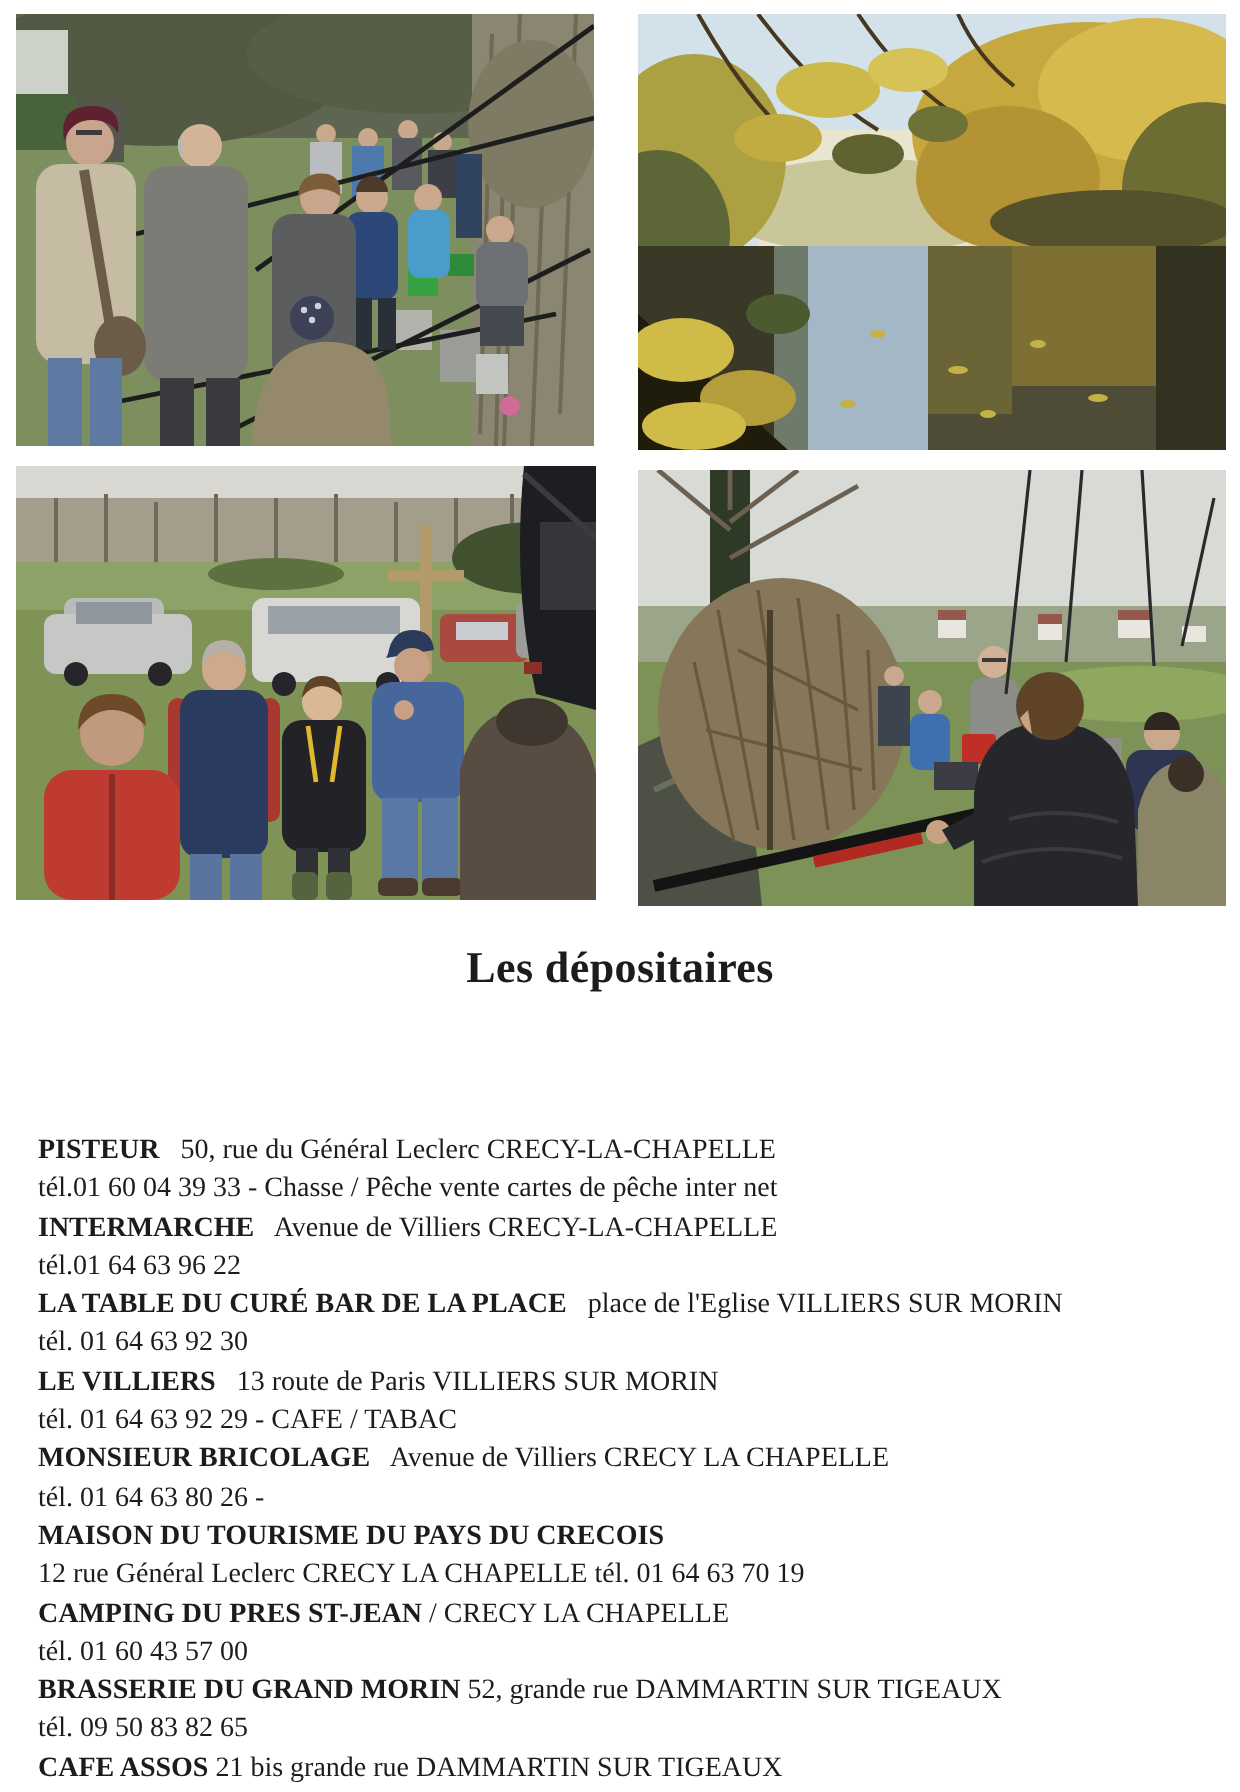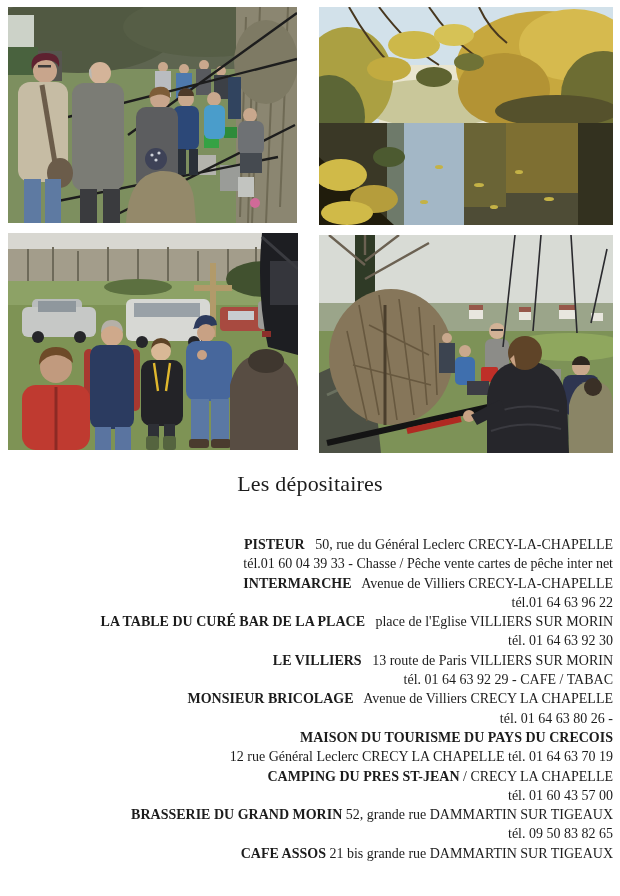--- a/index.html
+++ b/index.html
@@ -9,25 +9,25 @@
     overflow:hidden;
   }
   figure.photo{position:absolute;margin:0;padding:0;overflow:hidden;}
   figure.photo svg{width:100%;height:100%;display:block;}
   #p1{left:8px;top:7px;width:289px;height:216px;}
   #p2{left:319px;top:7px;width:294px;height:218px;}
   #p3{left:8px;top:233px;width:290px;height:217px;}
   #p4{left:319px;top:235px;width:294px;height:218px;}
   h1.title{
     position:absolute;top:471px;left:0;width:100%;margin:0;
-    text-align:center;font-size:22px;font-weight:normal;letter-spacing:0.2px;
+    text-align:center;font-size:22px;font-weight:bold;letter-spacing:0.2px;
   }
   .dealers{
-    position:absolute;left:19px;top:535px;width:594px;
-    font-size:14px;line-height:19.3px;white-space:pre-wrap;text-align:right;
+    position:absolute;left:19px;top:566px;width:594px;
+    font-size:14px;line-height:19.3px;white-space:pre-wrap;
   }
   .entry{margin:0;}
   .dname{font-weight:bold;}
 </style>
 </head>
 <body>
 
 <figure class="photo" id="p1" aria-label="Spectators and children fishing with long poles along a grassy riverbank">
   <svg viewBox="0 0 289 216" preserveAspectRatio="none">
     <rect width="289" height="216" fill="#7d8f5f"></rect>

